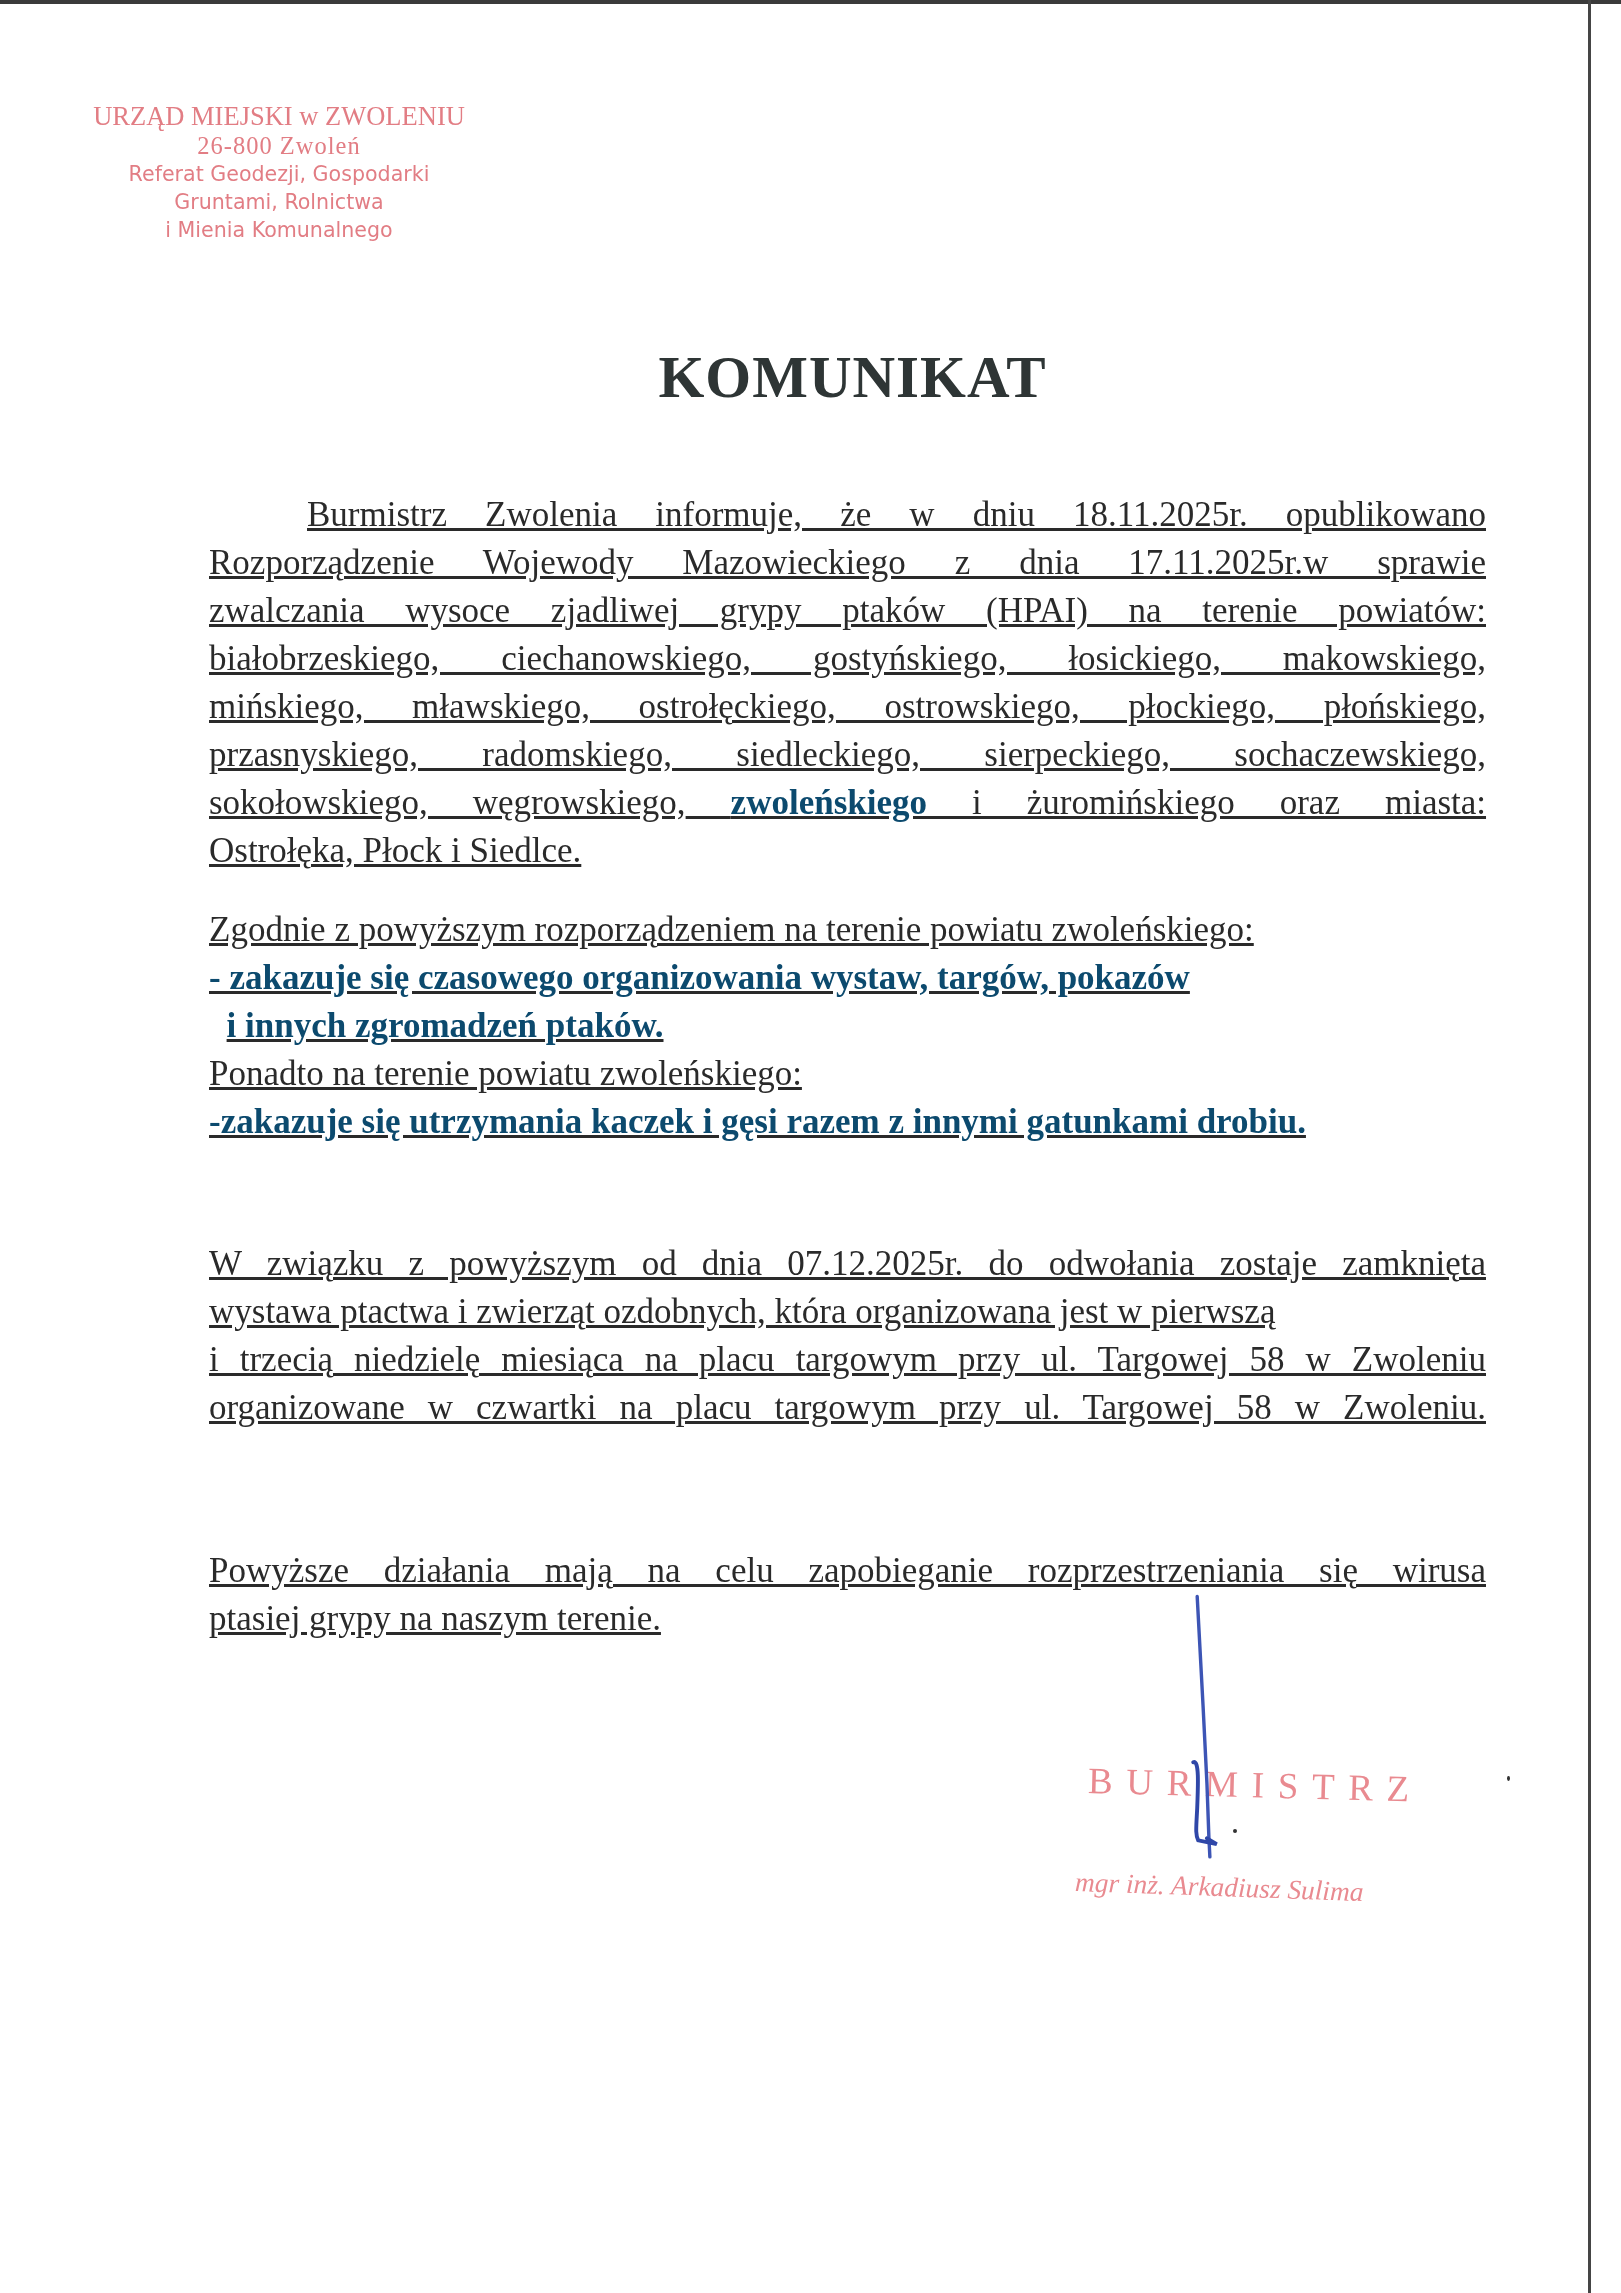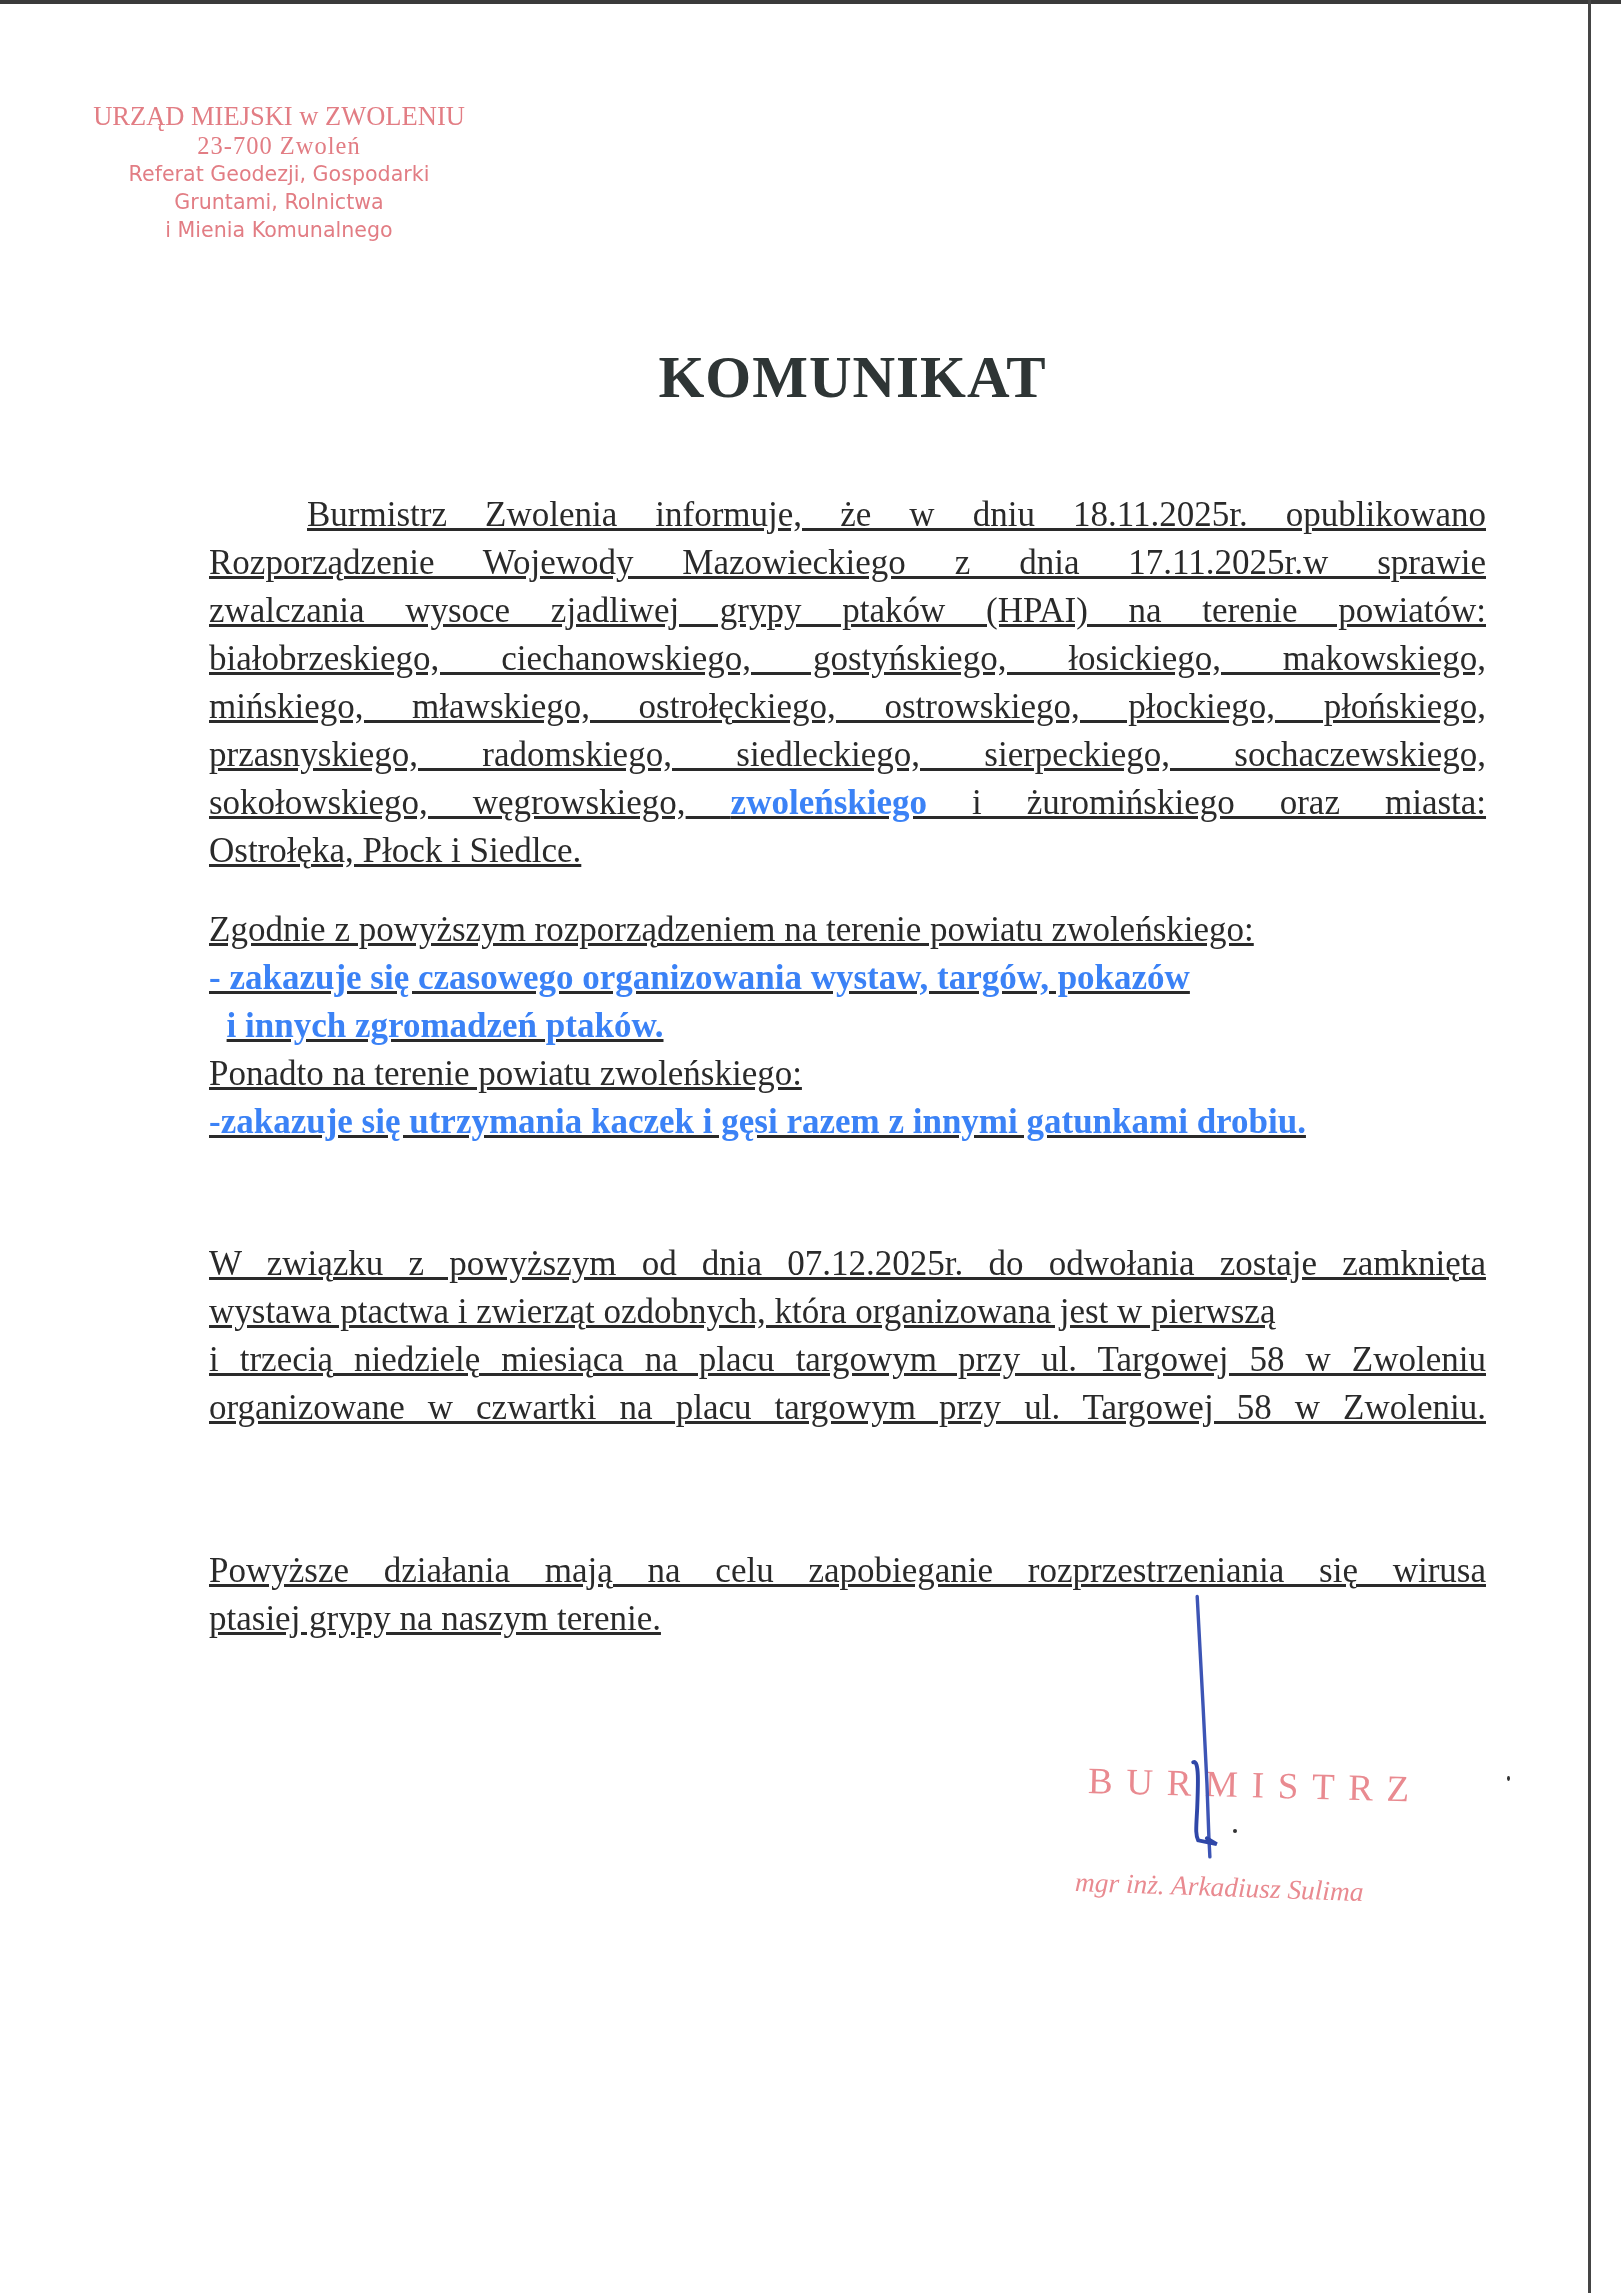--- a/index.html
+++ b/index.html
@@ -14,21 +14,21 @@
   .stamp-office .l3 { font-family: "DejaVu Sans", sans-serif; font-size: 20.6px; line-height: 28px; }
 
   .title { position: absolute; left: 0; width: 1705px; top: 343px; text-align: center;
            font-family: "Liberation Serif", serif; font-weight: bold; font-size: 59px; color: #2e3535; letter-spacing: 1px; }
 
   .body-text { position: absolute; left: 209px; width: 1277px; font-family: "Liberation Serif", serif;
                font-size: 35px; line-height: 48px; color: #2a2a2a; text-decoration: underline; }
   .line-j { display: block; text-align: justify; text-align-last: justify; white-space: nowrap; }
   .line { display: block; white-space: nowrap; }
   .indent { padding-left: 98px; }
-  .b { font-weight: bold; color: #3b82f6; }
+  .b { font-weight: bold; color: #0c4a6e; }
 
   .p1 { top: 491px; }
   .p2 { top: 906px; }
   .p3 { top: 1240px; }
   .p4 { top: 1547px; }
 
   .sig-stamp { position: absolute; left: 1088px; top: 1759px; color: #e98a90; font-family: "Liberation Serif", serif;
                font-size: 37px; letter-spacing: 13.7px; transform: rotate(1.5deg); transform-origin: left center; }
   .sig-name { position: absolute; left: 1075px; top: 1867px; color: #e98a90; font-family: "Liberation Serif", serif;
               font-style: italic; font-size: 27.4px; transform: rotate(2deg); transform-origin: left center; }
@@ -37,21 +37,21 @@
 </style>
 </head>
 <body>
 
 <div class="page">
   <div class="edge-top"></div>
   <div class="edge-right"></div>
 
   <div class="stamp-office">
     <div class="l1">URZĄD MIEJSKI w ZWOLENIU</div>
-    <div class="l2">23-700 Zwoleń</div>
+    <div class="l2">26-800 Zwoleń</div>
     <div class="l3">Referat Geodezji, Gospodarki</div>
     <div class="l3">Gruntami, Rolnictwa</div>
     <div class="l3">i Mienia Komunalnego</div>
   </div>
 
   <div class="title">KOMUNIKAT</div>
 
   <div class="body-text p1">
     <span class="line-j indent">Burmistrz Zwolenia informuje, że w dniu 18.11.2025r. opublikowano</span>
     <span class="line-j">Rozporządzenie Wojewody Mazowieckiego z dnia 17.11.2025r.w sprawie</span>

